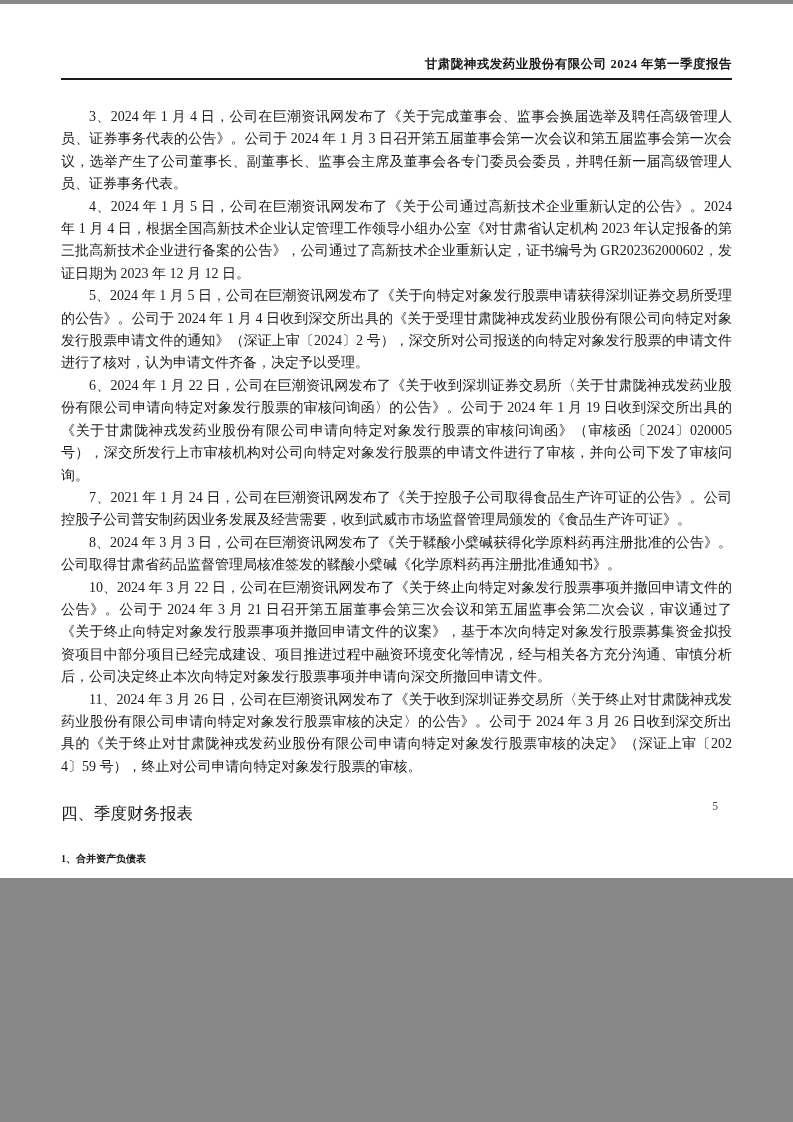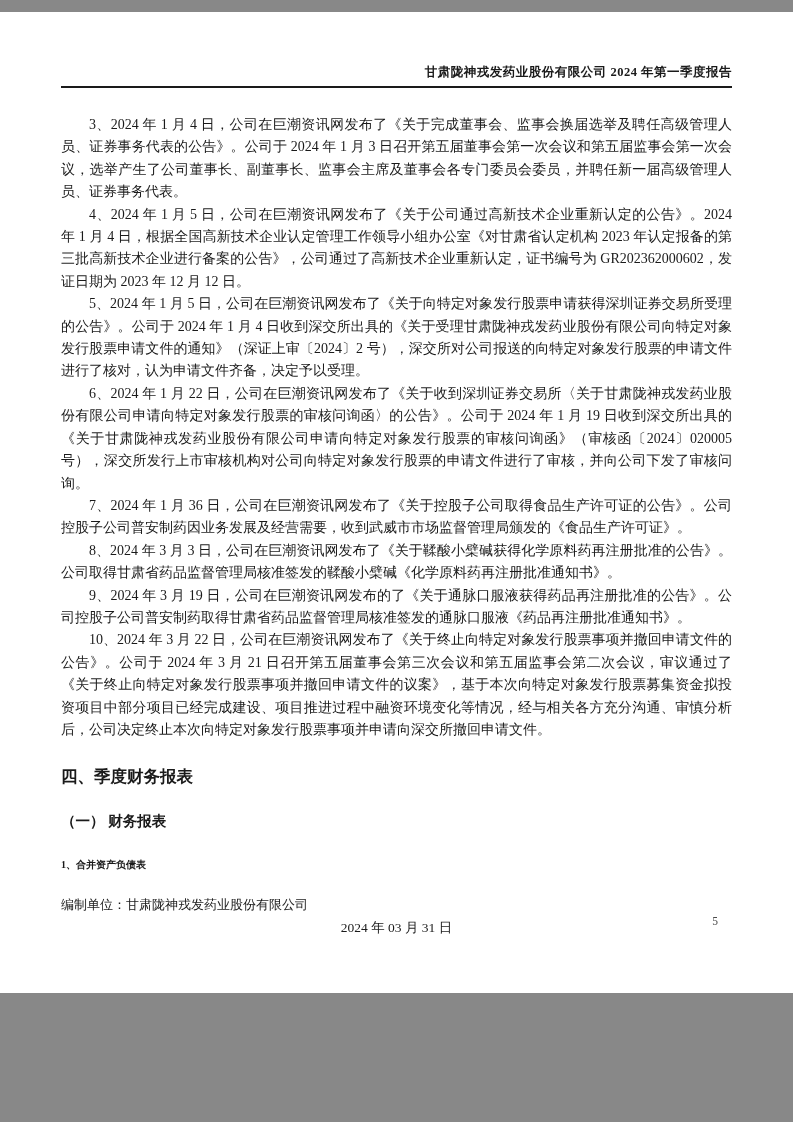--- a/index.html
+++ b/index.html
@@ -1,20 +1,20 @@
 <!DOCTYPE html>
 <html><head>
 <meta charset="utf-8">
 <style>
   html, body { margin: 0; padding: 0; background: #888; }
   .page {
     position: relative;
     width: 793px;
-    height: 981px;
-    margin: 12px auto;
+    height: 874px;
+    margin: 4px auto;
     background: #ffffff;
     box-sizing: border-box;
     padding: 52px 61px 18px 61px;
     font-family: "Liberation Serif", "DejaVu Serif", serif;
     color: #1a1a1a;
     overflow: hidden;
   }
   .doc-header {
     text-align: right;
     font-size: 12.5px;
@@ -29,21 +29,21 @@
     margin: 0;
     font-size: 14px;
     line-height: 22.4px;
     text-align: justify;
     text-indent: 2em;
     word-break: break-all;
   }
   .h1 {
     margin: 26px 0 0 0;
     font-size: 16.5px;
-    font-weight: bold;
+    font-weight: normal;
     line-height: 20px;
   }
   .h2 {
     margin: 25px 0 0 0;
     font-size: 14.5px;
     font-weight: bold;
     line-height: 18px;
   }
   .h3 {
     margin: 26px 0 0 0;
@@ -77,27 +77,26 @@
 
   <div class="doc-header">
     <span>甘肃陇神戎发药业股份有限公司 2024 年第一季度报告</span>
   </div>
 
   <div class="doc-body">
     <p class="para">3、2024 年 1 月 4 日，公司在巨潮资讯网发布了《关于完成董事会、监事会换届选举及聘任高级管理人员、证券事务代表的公告》。公司于 2024 年 1 月 3 日召开第五届董事会第一次会议和第五届监事会第一次会议，选举产生了公司董事长、副董事长、监事会主席及董事会各专门委员会委员，并聘任新一届高级管理人员、证券事务代表。</p>
     <p class="para">4、2024 年 1 月 5 日，公司在巨潮资讯网发布了《关于公司通过高新技术企业重新认定的公告》。2024 年 1 月 4 日，根据全国高新技术企业认定管理工作领导小组办公室《对甘肃省认定机构 2023 年认定报备的第三批高新技术企业进行备案的公告》，公司通过了高新技术企业重新认定，证书编号为 GR202362000602，发证日期为 2023 年 12 月 12 日。</p>
     <p class="para">5、2024 年 1 月 5 日，公司在巨潮资讯网发布了《关于向特定对象发行股票申请获得深圳证券交易所受理的公告》。公司于 2024 年 1 月 4 日收到深交所出具的《关于受理甘肃陇神戎发药业股份有限公司向特定对象发行股票申请文件的通知》（深证上审〔2024〕2 号），深交所对公司报送的向特定对象发行股票的申请文件进行了核对，认为申请文件齐备，决定予以受理。</p>
     <p class="para">6、2024 年 1 月 22 日，公司在巨潮资讯网发布了《关于收到深圳证券交易所〈关于甘肃陇神戎发药业股份有限公司申请向特定对象发行股票的审核问询函〉的公告》。公司于 2024 年 1 月 19 日收到深交所出具的《关于甘肃陇神戎发药业股份有限公司申请向特定对象发行股票的审核问询函》（审核函〔2024〕020005 号），深交所发行上市审核机构对公司向特定对象发行股票的申请文件进行了审核，并向公司下发了审核问询。</p>
-    <p class="para">7、2024 年 1 月 36 日，公司在巨潮资讯网发布了《关于控股子公司取得食品生产许可证的公告》。公司控股子公司普安制药因业务发展及经营需要，收到武威市市场监督管理局颁发的《食品生产许可证》。</p>
+    <p class="para">7、2021 年 1 月 24 日，公司在巨潮资讯网发布了《关于控股子公司取得食品生产许可证的公告》。公司控股子公司普安制药因业务发展及经营需要，收到武威市市场监督管理局颁发的《食品生产许可证》。</p>
     <p class="para">8、2024 年 3 月 3 日，公司在巨潮资讯网发布了《关于鞣酸小檗碱获得化学原料药再注册批准的公告》。公司取得甘肃省药品监督管理局核准签发的鞣酸小檗碱《化学原料药再注册批准通知书》。</p>
-    <p class="para">9、2024 年 3 月 19 日，公司在巨潮资讯网发布的了《关于通脉口服液获得药品再注册批准的公告》。公司控股子公司普安制药取得甘肃省药品监督管理局核准签发的通脉口服液《药品再注册批准通知书》。</p>
     <p class="para">10、2024 年 3 月 22 日，公司在巨潮资讯网发布了《关于终止向特定对象发行股票事项并撤回申请文件的公告》。公司于 2024 年 3 月 21 日召开第五届董事会第三次会议和第五届监事会第二次会议，审议通过了《关于终止向特定对象发行股票事项并撤回申请文件的议案》，基于本次向特定对象发行股票募集资金拟投资项目中部分项目已经完成建设、项目推进过程中融资环境变化等情况，经与相关各方充分沟通、审慎分析后，公司决定终止本次向特定对象发行股票事项并申请向深交所撤回申请文件。</p>
+    <p class="para">11、2024 年 3 月 26 日，公司在巨潮资讯网发布了《关于收到深圳证券交易所〈关于终止对甘肃陇神戎发药业股份有限公司申请向特定对象发行股票审核的决定〉的公告》。公司于 2024 年 3 月 26 日收到深交所出具的《关于终止对甘肃陇神戎发药业股份有限公司申请向特定对象发行股票审核的决定》（深证上审〔2024〕59 号），终止对公司申请向特定对象发行股票的审核。</p>
 
     <div class="h1">四、季度财务报表</div>
-    <div class="h2">（一） 财务报表</div>
     <div class="h3">1、合并资产负债表</div>
 
     <div class="prepared">编制单位：甘肃陇神戎发药业股份有限公司</div>
     <div class="stmt-date">2024 年 03 月 31 日</div>
 
   </div>
 
   <div class="page-number">5</div>
 
 </div>

